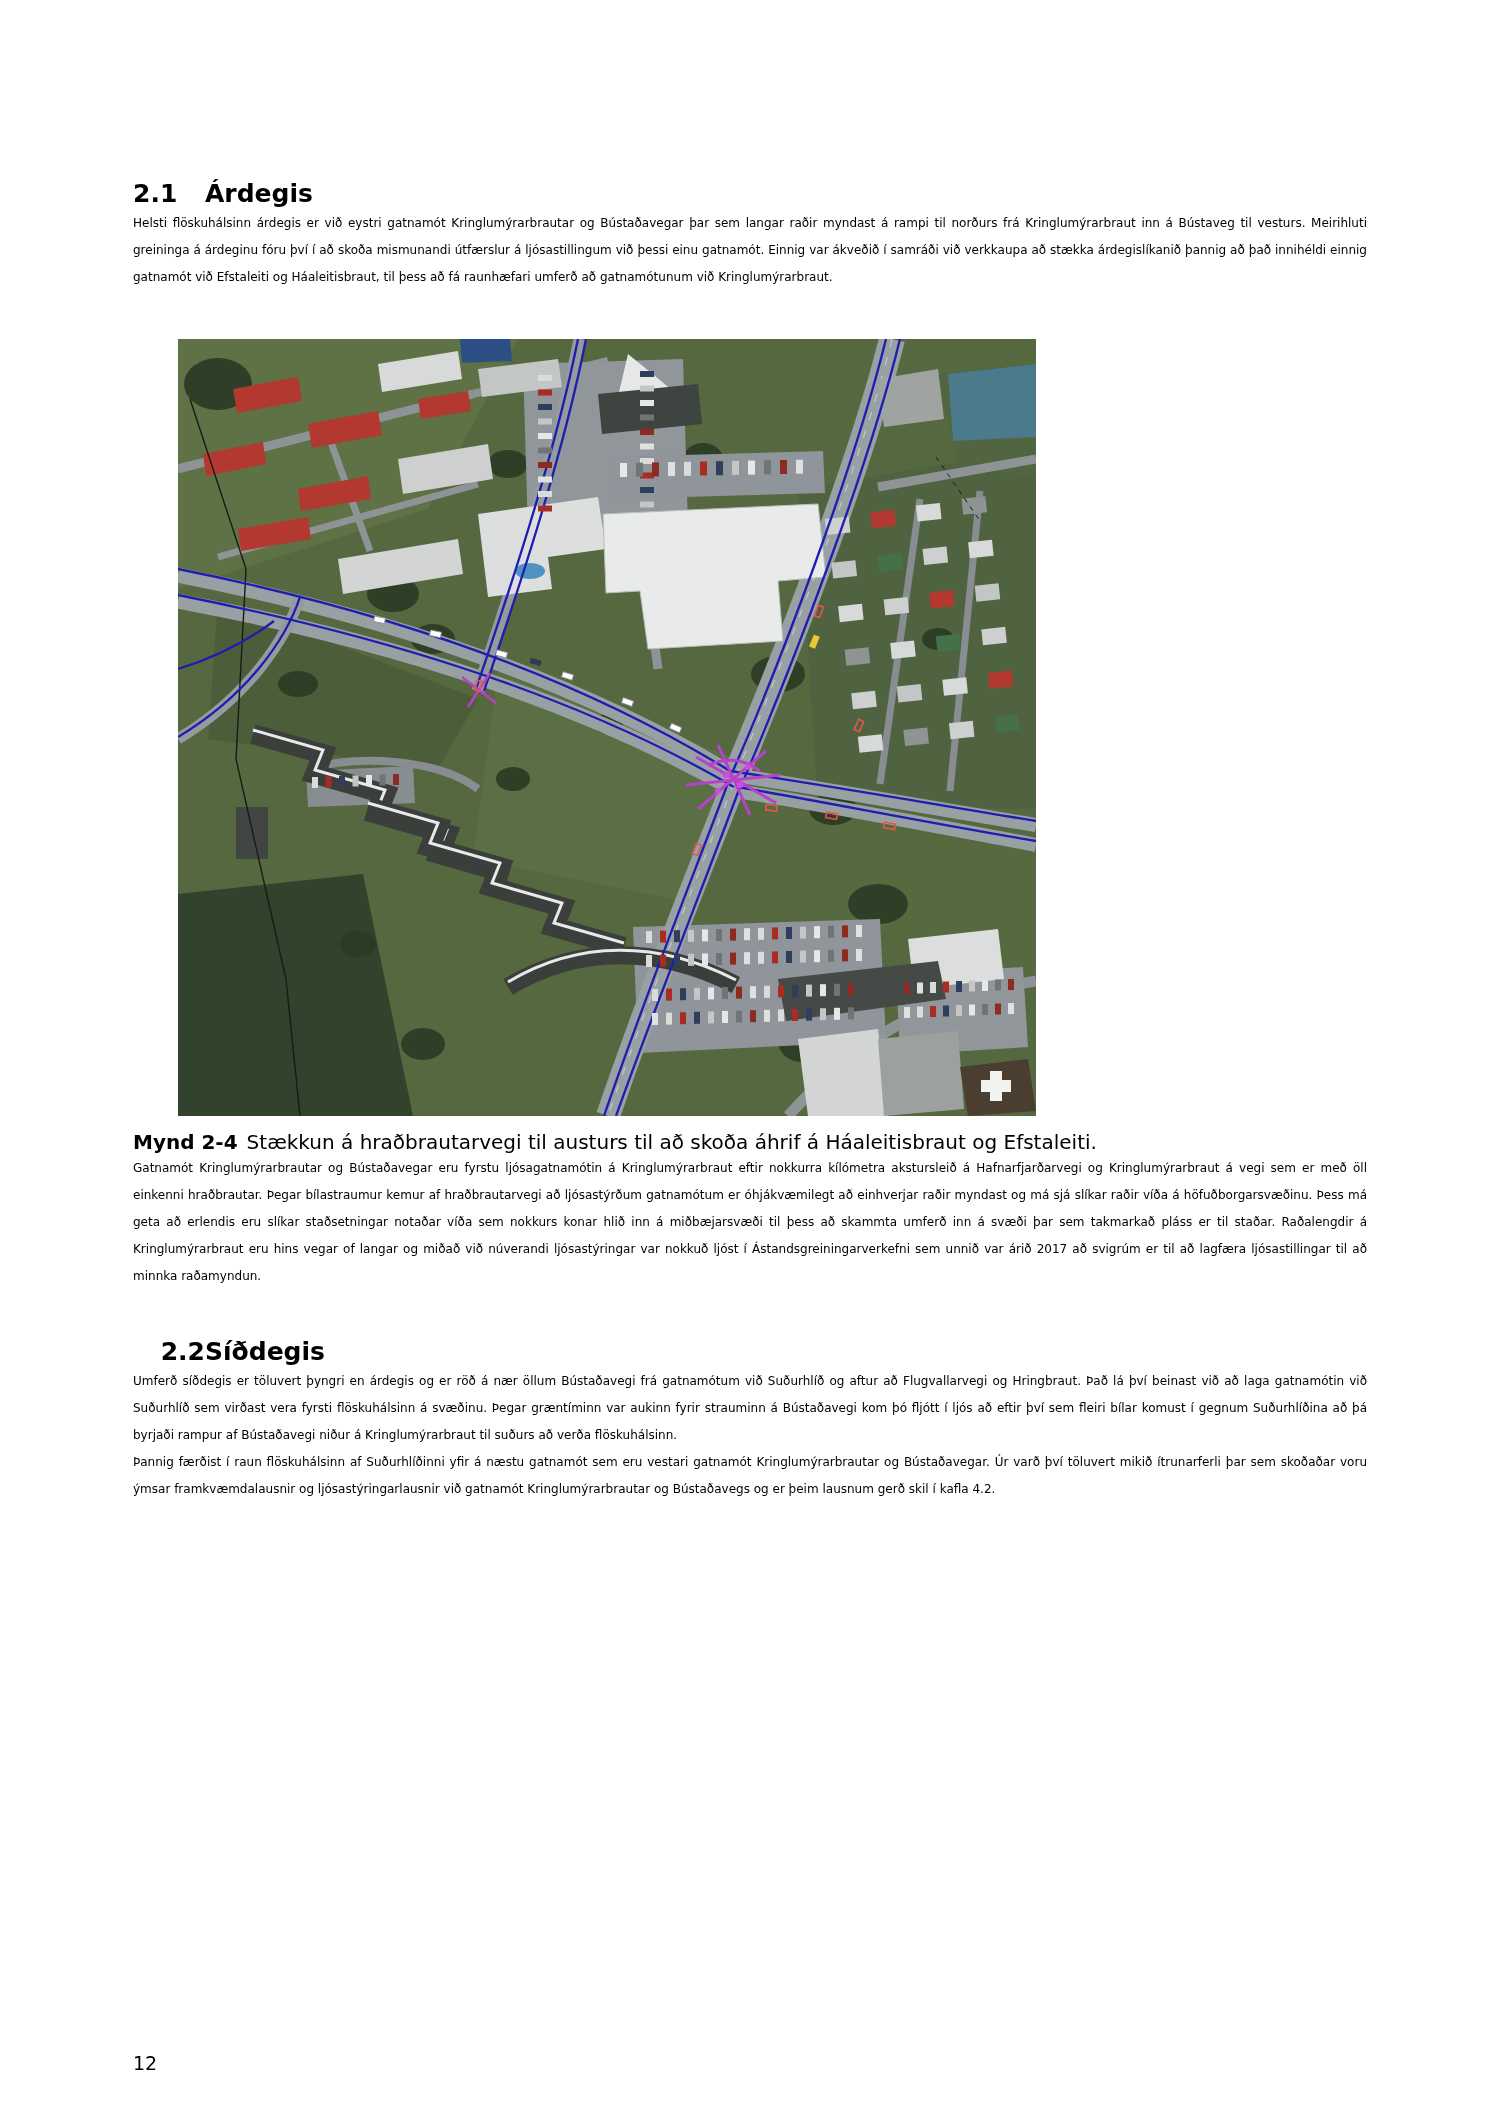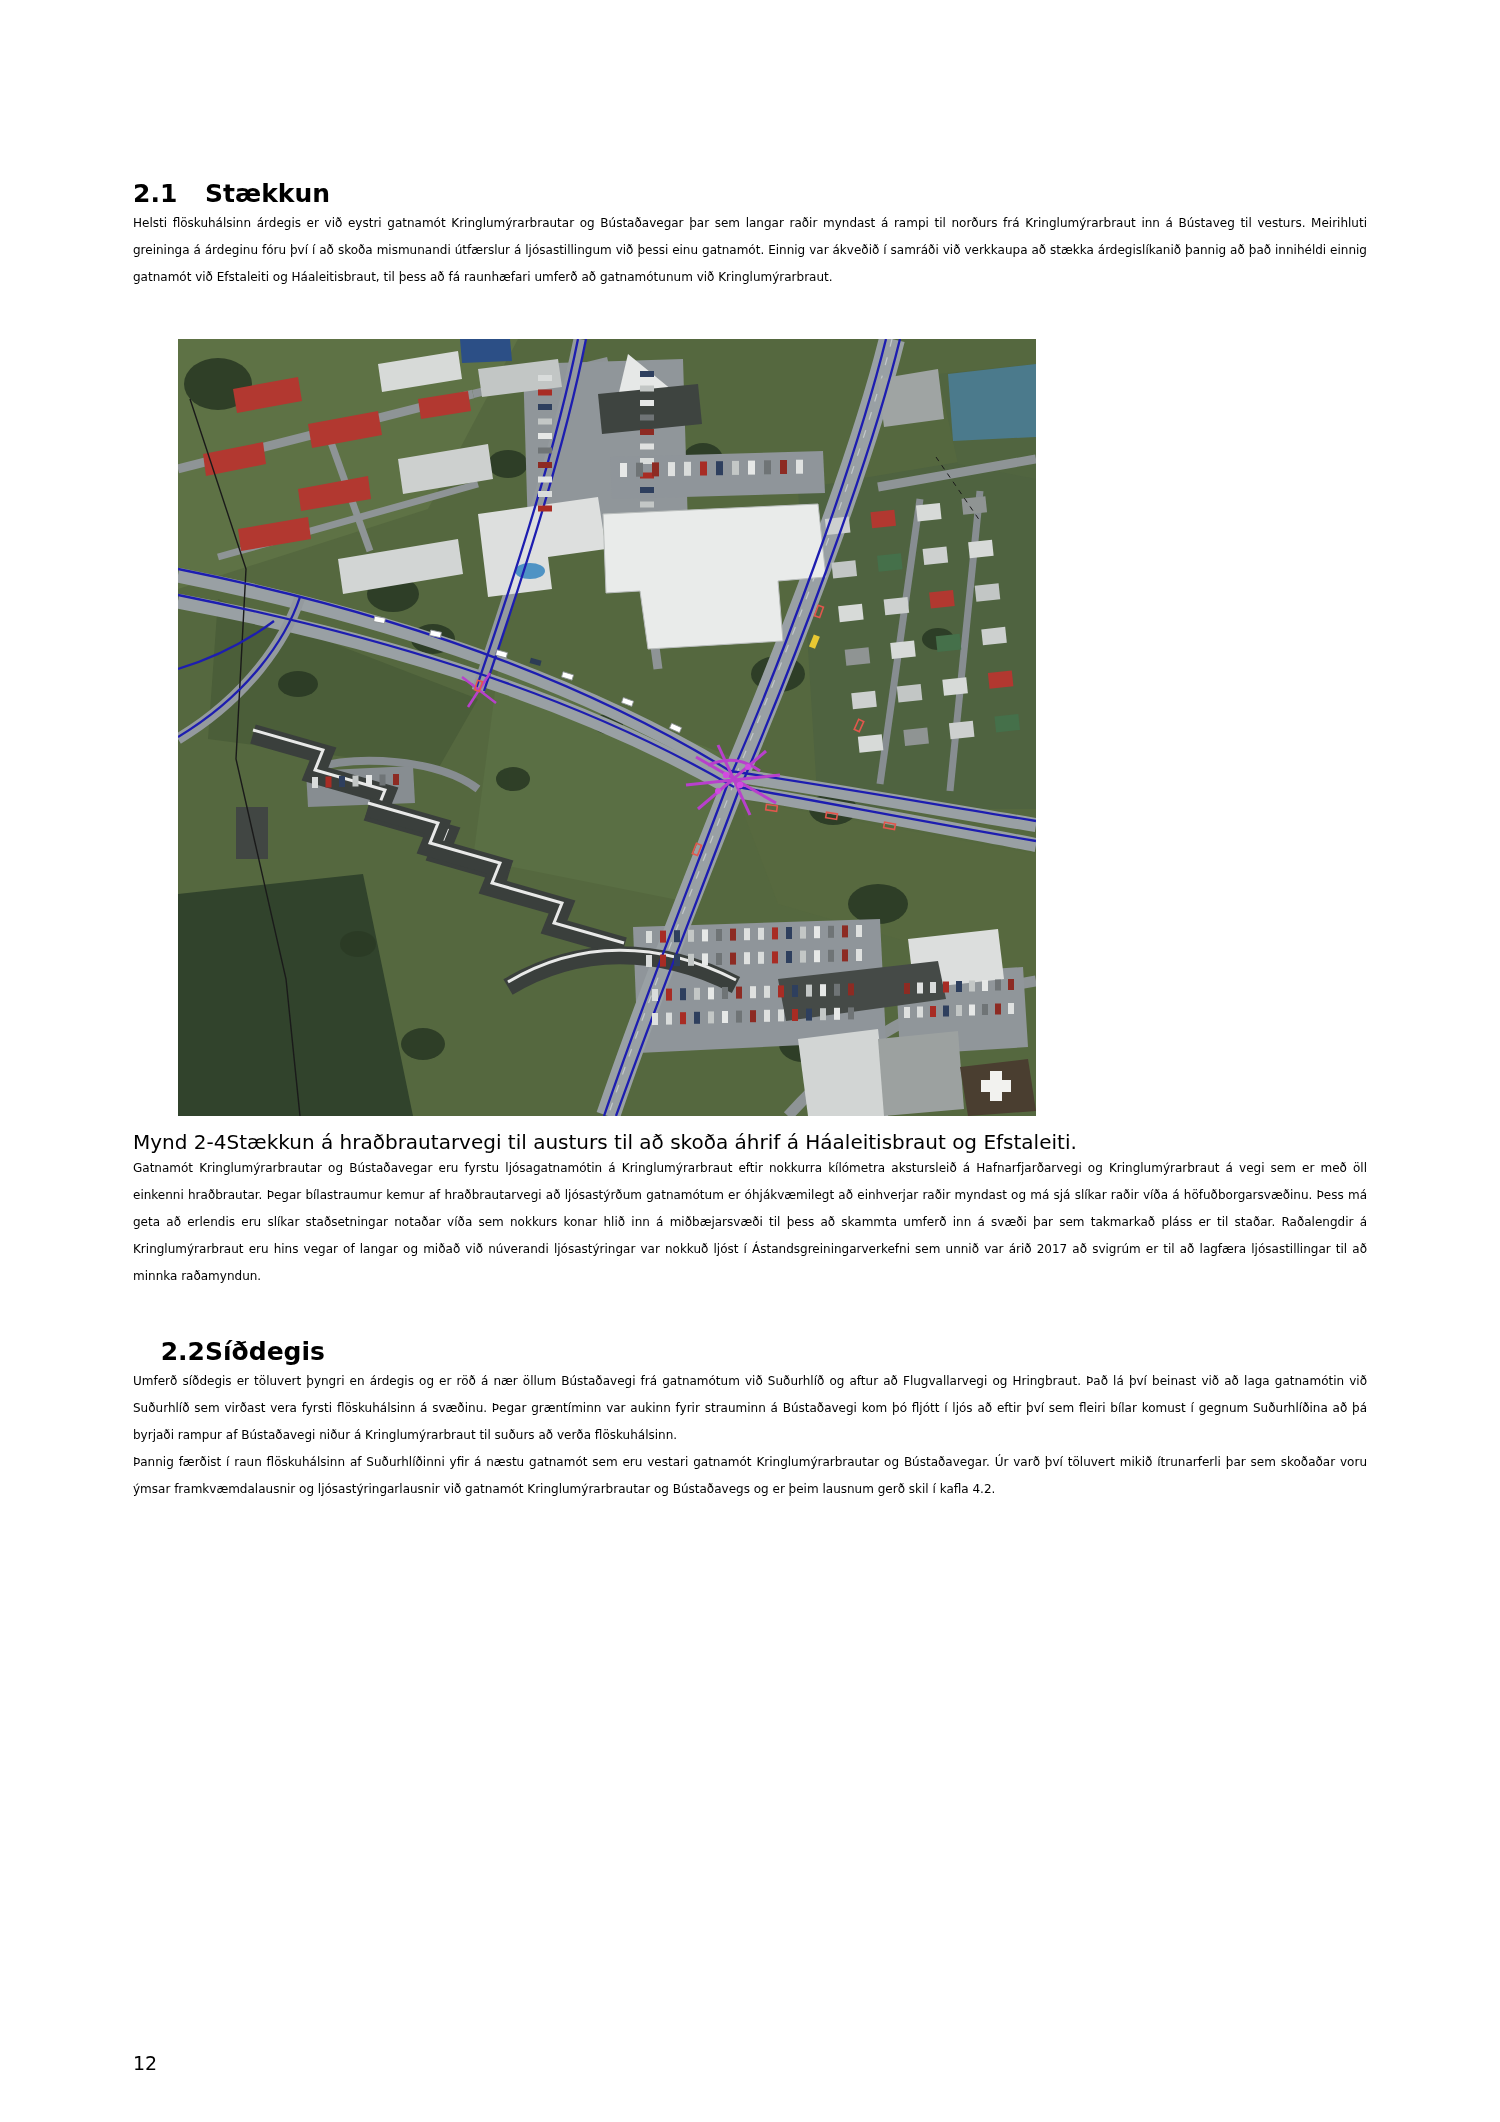--- a/index.html
+++ b/index.html
@@ -20,37 +20,37 @@
   .h1-ardegis{margin-top:177px;}
   .h1-siddegis{margin-top:44px;text-align:right;}
   p.body{
     margin:0;font-size:12px;line-height:27.2px;
     text-align:justify;
   }
   .p-first{margin-top:9px;}
   .figure-wrap{margin-top:47px;margin-left:45px;width:858px;height:777px;line-height:0;}
   .figure-wrap svg{display:block;}
   .caption{margin-top:13px;font-size:20px;line-height:26px;}
-  .caption .cap-label{font-weight:normal;margin-right:0;}
+  .caption .cap-label{font-weight:bold;margin-right:9px;}
   .p-after-figure{margin-top:60px;}
   .p-sid-2{margin-top:13px;}
   .page-number{
     position:absolute;left:133px;top:2052px;
     font-size:19px;color:#000000;
   }
 </style>
 </head>
 <body>
 
 <div class="page">
   <div class="content">
 
     <div class="section-heading h1-ardegis">
       <span class="h-num">2.1</span>
-      <span class="h-title">Stækkun</span>
+      <span class="h-title">Árdegis</span>
     </div>
 
     <p class="body p-first">Helsti flöskuhálsinn árdegis er við eystri gatnamót Kringlumýrarbrautar og Bústaðavegar þar sem langar raðir myndast á rampi til norðurs frá Kringlumýrarbraut inn á Bústaveg til vesturs. Meirihluti greininga á árdeginu fóru því í að skoða mismunandi útfærslur á ljósastillingum við þessi einu gatnamót.  Einnig var ákveðið í samráði við verkkaupa að stækka árdegislíkanið þannig að það innihéldi einnig gatnamót við Efstaleiti og Háaleitisbraut, til þess að fá raunhæfari umferð að gatnamótunum við Kringlumýrarbraut.</p>
 
     <div class="figure-wrap">
       <svg width="858" height="777" viewBox="0 0 858 777" xmlns="http://www.w3.org/2000/svg">
 
         <g>
           <rect width="858" height="777" fill="#55683f"></rect>
           <polygon points="0,0 340,0 250,170 0,250" fill="#5e7245"></polygon>

